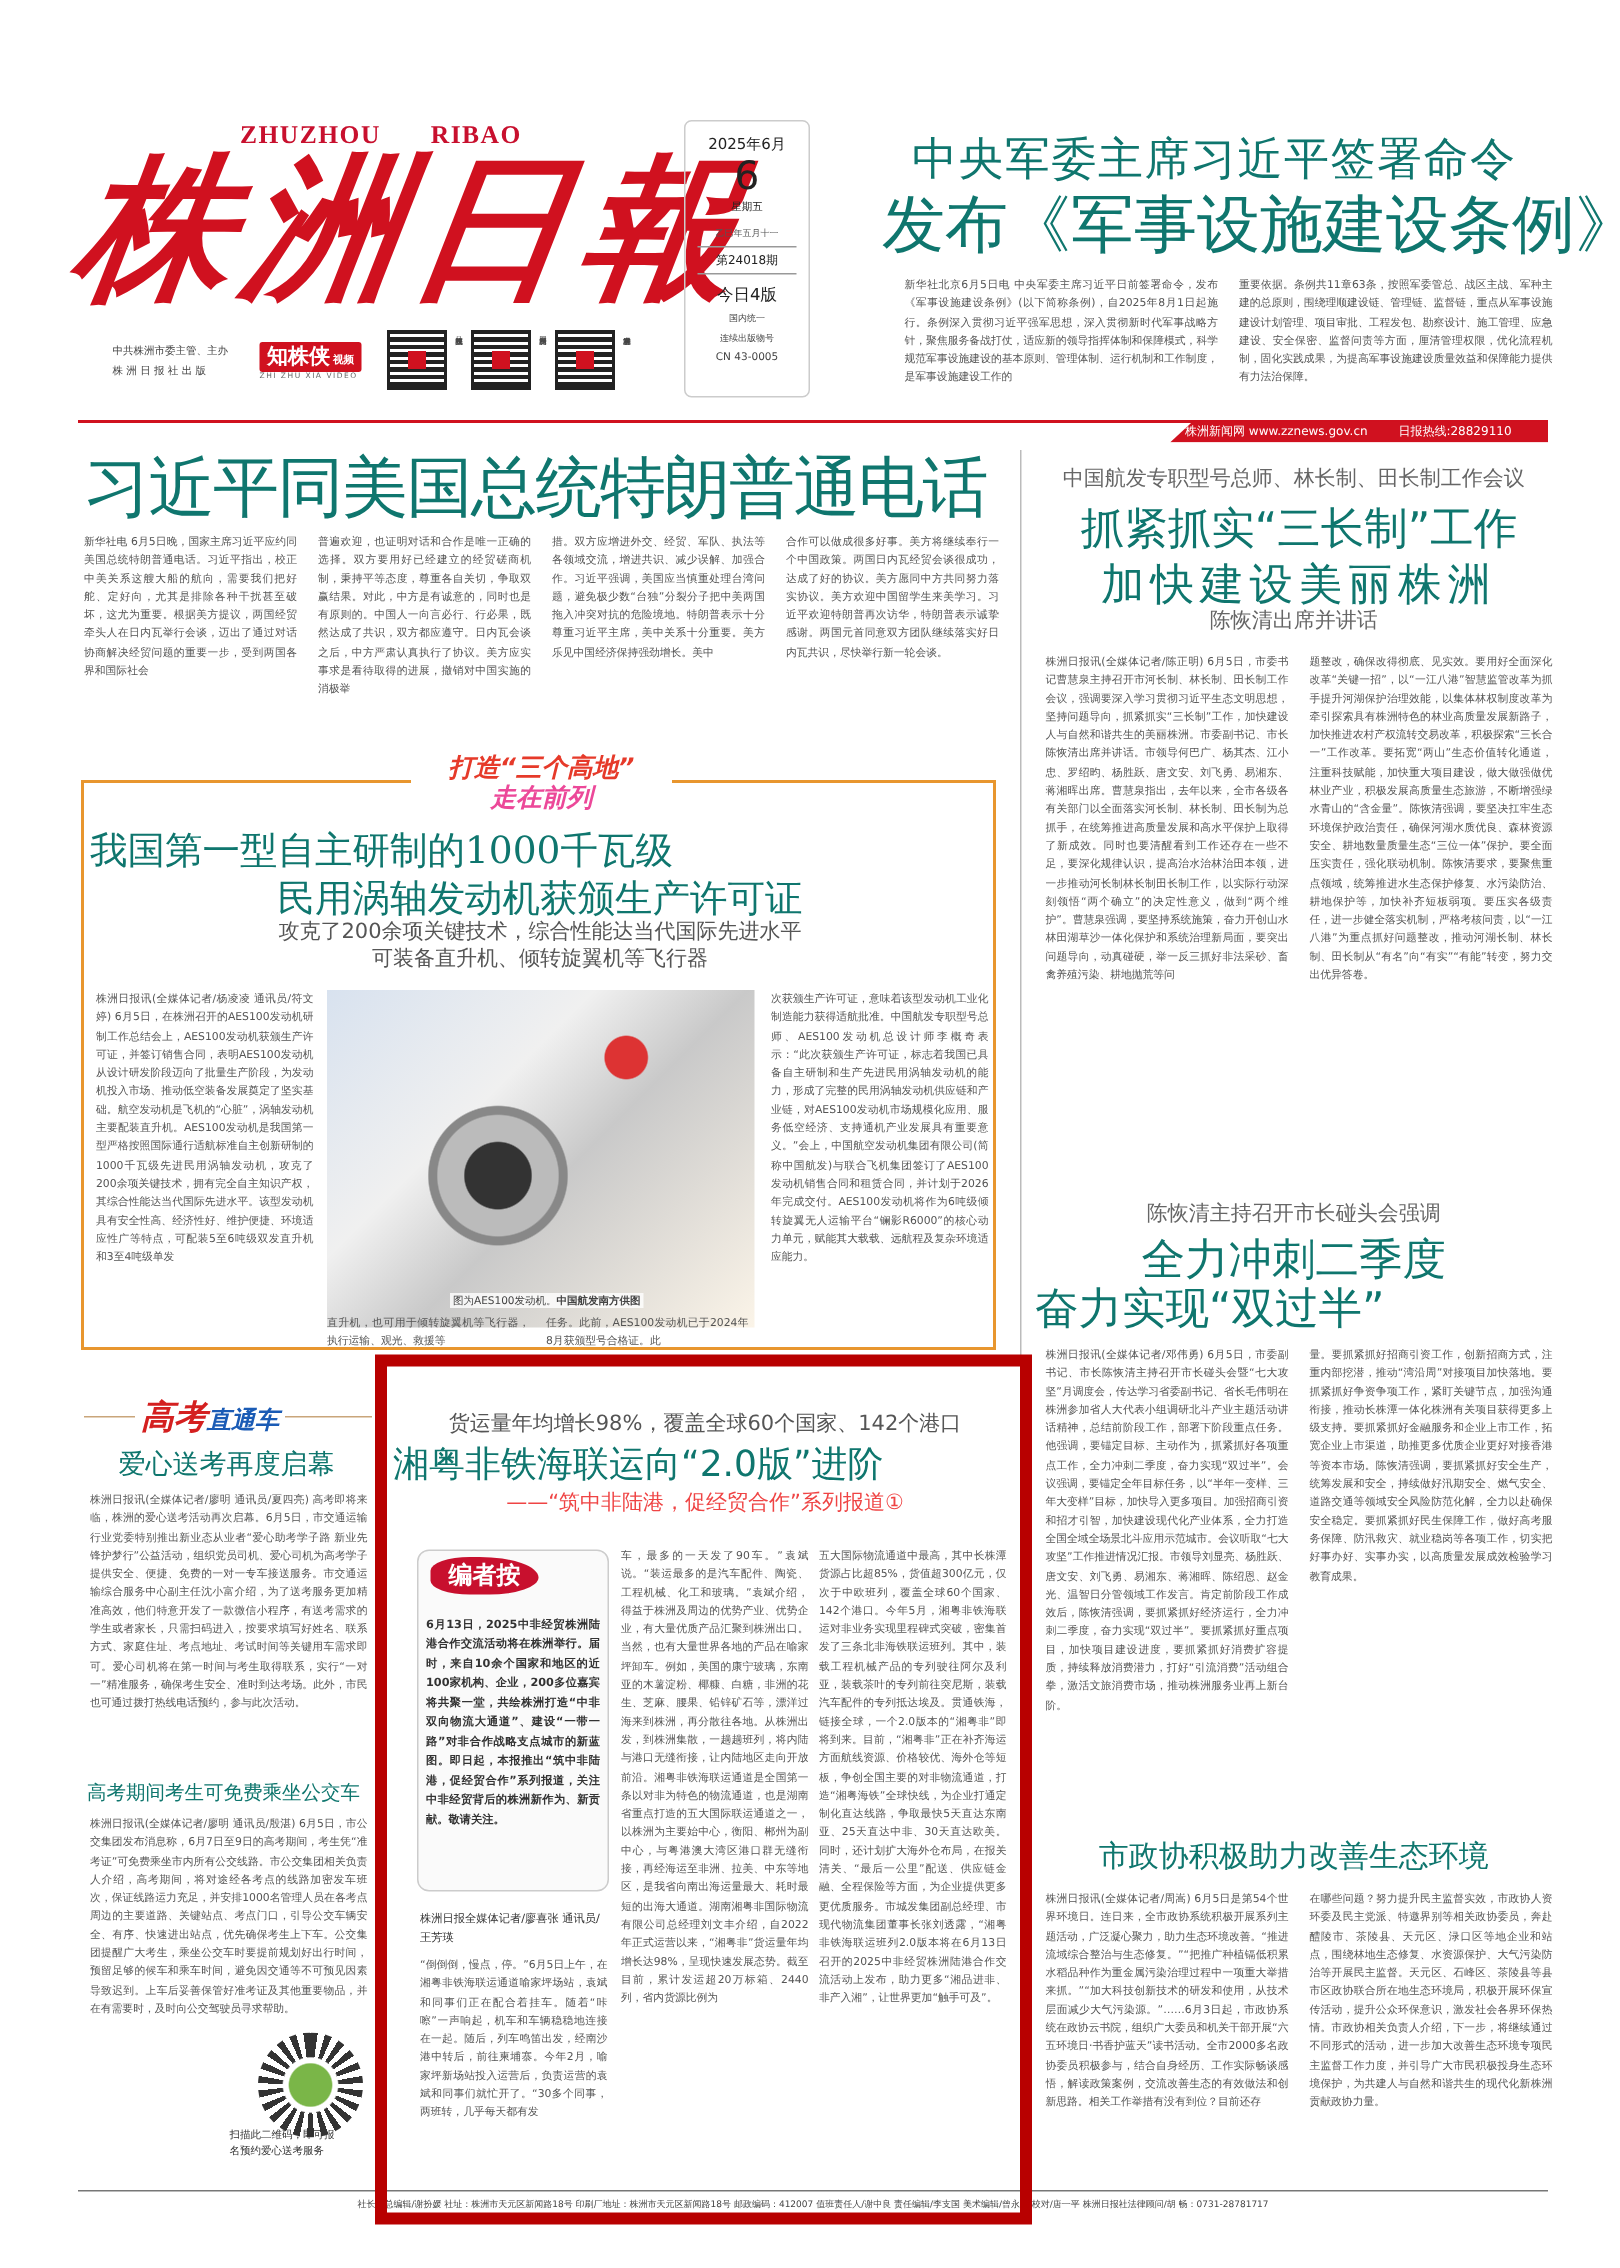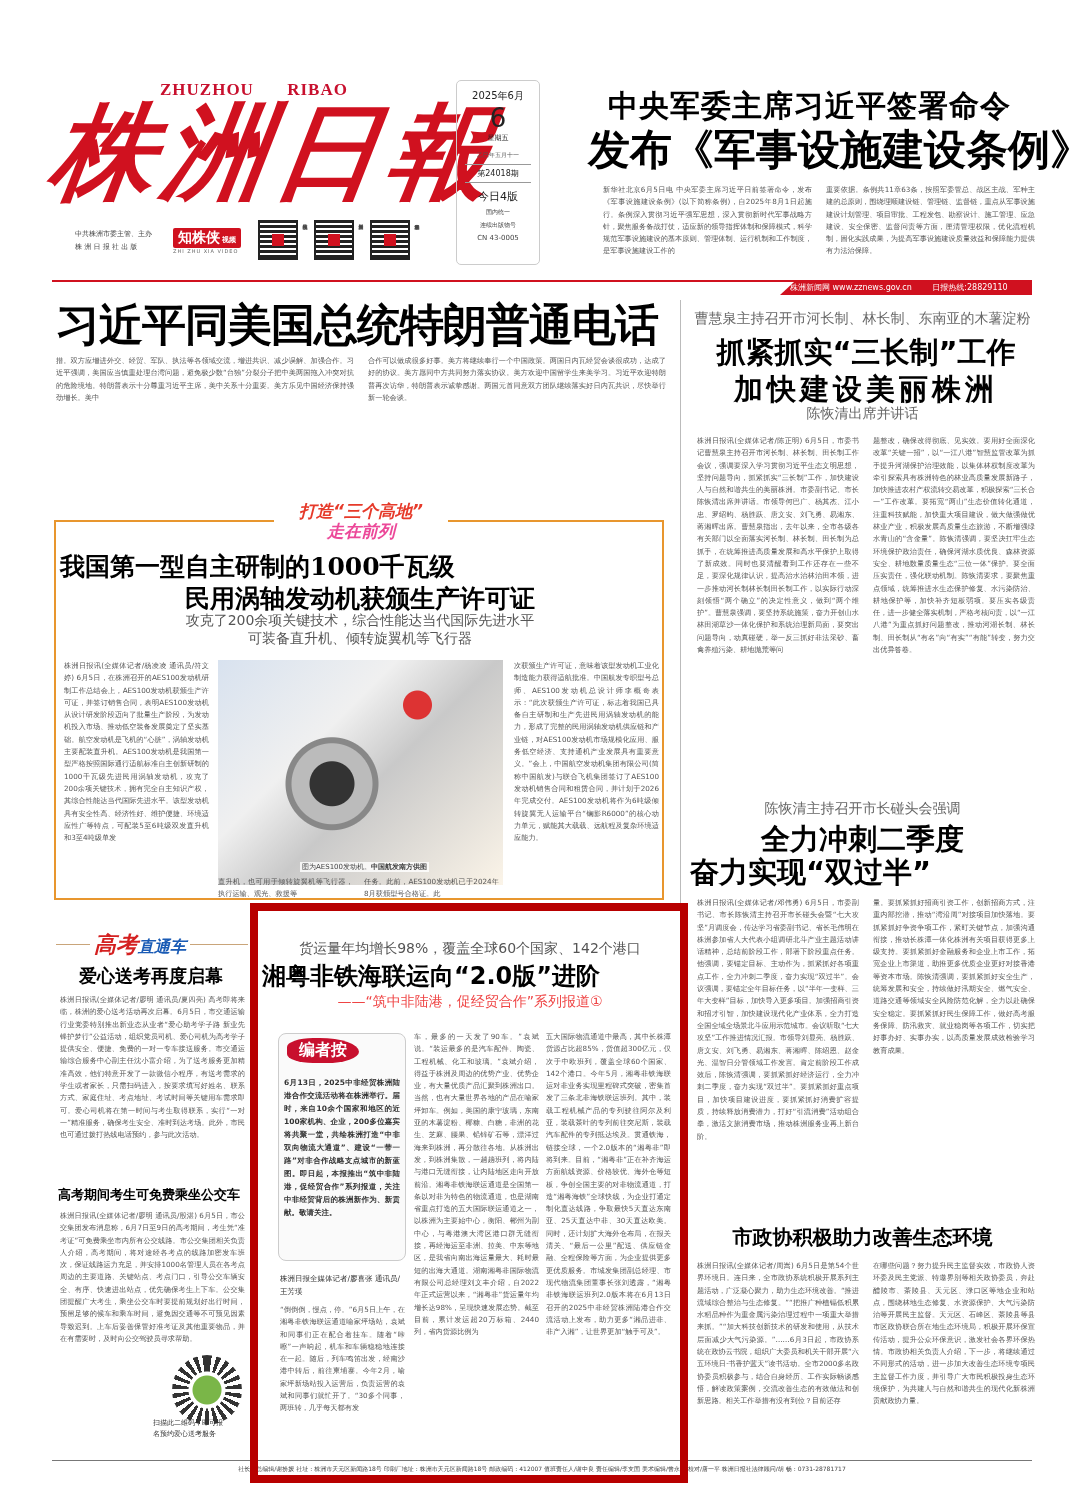--- a/index.html
+++ b/index.html
@@ -15,21 +15,21 @@
 .qr-label{position:absolute;font-size:5px;color:#444;writing-mode:vertical-rl;line-height:6px}
 .datebox{left:456px;top:80px;width:84px;height:185px;border:1px solid #ccc;border-radius:5px;text-align:center;padding-top:8px}
 .datebox .ym{font-size:10px}
 .datebox .day{font-size:26px;line-height:30px}
 .datebox .wk{font-size:7px}
 .datebox .lunar{font-size:6px;color:#555;margin-top:8px}
 .datebox .iss{font-size:8px;border-top:1px solid #999;border-bottom:1px solid #999;margin:4px 8px;padding:3px 0}
 .datebox .pages{font-size:11px;margin-top:6px}
 .datebox .tiny{font-size:6px;color:#444;margin-top:4px}
 .redrule{left:52px;top:280px;width:980px;height:2px;background:#d0111f}
-.h1{font-weight:bold;color:#000000;white-space:nowrap}
+.h1{font-weight:normal;color:#0f766e;white-space:nowrap}
 .body-text{font-size:7.2px;line-height:12.3px;color:#555;text-align:justify}
 .cols{display:flex;gap:14px}
 .cols>div{flex:1}
 .banner{left:780px;top:281px;width:252px;height:14px;background:#d0111f;color:#fff;font-size:8px;line-height:14px;padding-left:10px;clip-path:polygon(6% 0,100% 0,100% 100%,0 100%)}
 .vline{width:1px;background:#bbb}
 .orange-box{left:54px;top:520px;width:610px;height:380px;border:2px solid #e8962e;border-top:none}
 .orange-top-l{left:54px;top:520px;width:220px;height:2px;background:#e8962e}
 .orange-top-r{left:448px;top:520px;width:216px;height:2px;background:#e8962e}
 .kicker{color:#e02020;font-weight:bold;font-style:italic;text-align:center}
 .subhead{color:#555;text-align:center}
@@ -81,27 +81,29 @@
 </div>
 
 <div class="abs redrule"></div>
 <div class="abs banner">
   <span>株洲新闻网 www.zznews.gov.cn</span>
   <span style="margin-left:18px">日报热线:28829110</span>
 </div>
 
 <div class="abs h1" style="left:56px;top:296px;font-size:44px;letter-spacing:-1px">习近平同美国总统特朗普通电话</div>
 <div class="abs cols" style="left:56px;top:355px;width:610px;height:120px;overflow:hidden">
+  <div class="body-text">新华社电 6月5日晚，国家主席习近平应约同美国总统特朗普通电话。习近平指出，校正中美关系这艘大船的航向，需要我们把好舵、定好向，尤其是排除各种干扰甚至破坏，这尤为重要。根据美方提议，两国经贸牵头人在日内瓦举行会谈，迈出了通过对话协商解决经贸问题的重要一步，受到两国各界和国际社会</div>
+  <div class="body-text">普遍欢迎，也证明对话和合作是唯一正确的选择。双方要用好已经建立的经贸磋商机制，秉持平等态度，尊重各自关切，争取双赢结果。对此，中方是有诚意的，同时也是有原则的。中国人一向言必行、行必果，既然达成了共识，双方都应遵守。日内瓦会谈之后，中方严肃认真执行了协议。美方应实事求是看待取得的进展，撤销对中国实施的消极举</div>
   <div class="body-text">措。双方应增进外交、经贸、军队、执法等各领域交流，增进共识、减少误解、加强合作。习近平强调，美国应当慎重处理台湾问题，避免极少数“台独”分裂分子把中美两国拖入冲突对抗的危险境地。特朗普表示十分尊重习近平主席，美中关系十分重要。美方乐见中国经济保持强劲增长。美中</div>
   <div class="body-text">合作可以做成很多好事。美方将继续奉行一个中国政策。两国日内瓦经贸会谈很成功，达成了好的协议。美方愿同中方共同努力落实协议。美方欢迎中国留学生来美学习。习近平欢迎特朗普再次访华，特朗普表示诚挚感谢。两国元首同意双方团队继续落实好日内瓦共识，尽快举行新一轮会谈。</div>
 </div>
 
 <div class="abs vline" style="left:680px;top:300px;height:1150px"></div>
 
-<div class="abs subhead" style="left:690px;top:310px;width:345px;font-size:14px;color:#666">曹慧泉主持召开市河长制、林长制、东南亚的木薯淀粉</div>
+<div class="abs subhead" style="left:690px;top:310px;width:345px;font-size:14px;color:#666">中国航发专职型号总师、林长制、田长制工作会议</div>
 <div class="abs h1" style="left:706px;top:333px;font-size:29px;width:320px;text-align:center">抓紧抓实“三长制”工作</div>
 <div class="abs h1" style="left:706px;top:370px;font-size:29px;width:320px;text-align:center;letter-spacing:4px">加快建设美丽株洲</div>
 <div class="abs subhead" style="left:690px;top:405px;width:345px;font-size:14px;color:#666">陈恢清出席并讲话</div>
 <div class="abs cols" style="left:697px;top:435px;width:338px;height:330px;overflow:hidden">
   <div class="body-text">株洲日报讯(全媒体记者/陈正明) 6月5日，市委书记曹慧泉主持召开市河长制、林长制、田长制工作会议，强调要深入学习贯彻习近平生态文明思想，坚持问题导向，抓紧抓实“三长制”工作，加快建设人与自然和谐共生的美丽株洲。市委副书记、市长陈恢清出席并讲话。市领导何巴广、杨其杰、江小忠、罗绍昀、杨胜跃、唐文安、刘飞勇、易湘东、蒋湘晖出席。曹慧泉指出，去年以来，全市各级各有关部门以全面落实河长制、林长制、田长制为总抓手，在统筹推进高质量发展和高水平保护上取得了新成效。同时也要清醒看到工作还存在一些不足，要深化规律认识，提高治水治林治田本领，进一步推动河长制林长制田长制工作，以实际行动深刻领悟“两个确立”的决定性意义，做到“两个维护”。曹慧泉强调，要坚持系统施策，奋力开创山水林田湖草沙一体化保护和系统治理新局面，要突出问题导向，动真碰硬，举一反三抓好非法采砂、畜禽养殖污染、耕地抛荒等问</div>
   <div class="body-text">题整改，确保改得彻底、见实效。要用好全面深化改革“关键一招”，以“一江八港”智慧监管改革为抓手提升河湖保护治理效能，以集体林权制度改革为牵引探索具有株洲特色的林业高质量发展新路子，加快推进农村产权流转交易改革，积极探索“三长合一”工作改革。要拓宽“两山”生态价值转化通道，注重科技赋能，加快重大项目建设，做大做强做优林业产业，积极发展高质量生态旅游，不断增强绿水青山的“含金量”。陈恢清强调，要坚决扛牢生态环境保护政治责任，确保河湖水质优良、森林资源安全、耕地数量质量生态“三位一体”保护。要全面压实责任，强化联动机制。陈恢清要求，要聚焦重点领域，统筹推进水生态保护修复、水污染防治、耕地保护等，加快补齐短板弱项。要压实各级责任，进一步健全落实机制，严格考核问责，以“一江八港”为重点抓好问题整改，推动河湖长制、林长制、田长制从“有名”向“有实”“有能”转变，努力交出优异答卷。</div>
 </div>
 
 <div class="abs orange-box"></div>
 <div class="abs orange-top-l"></div>

